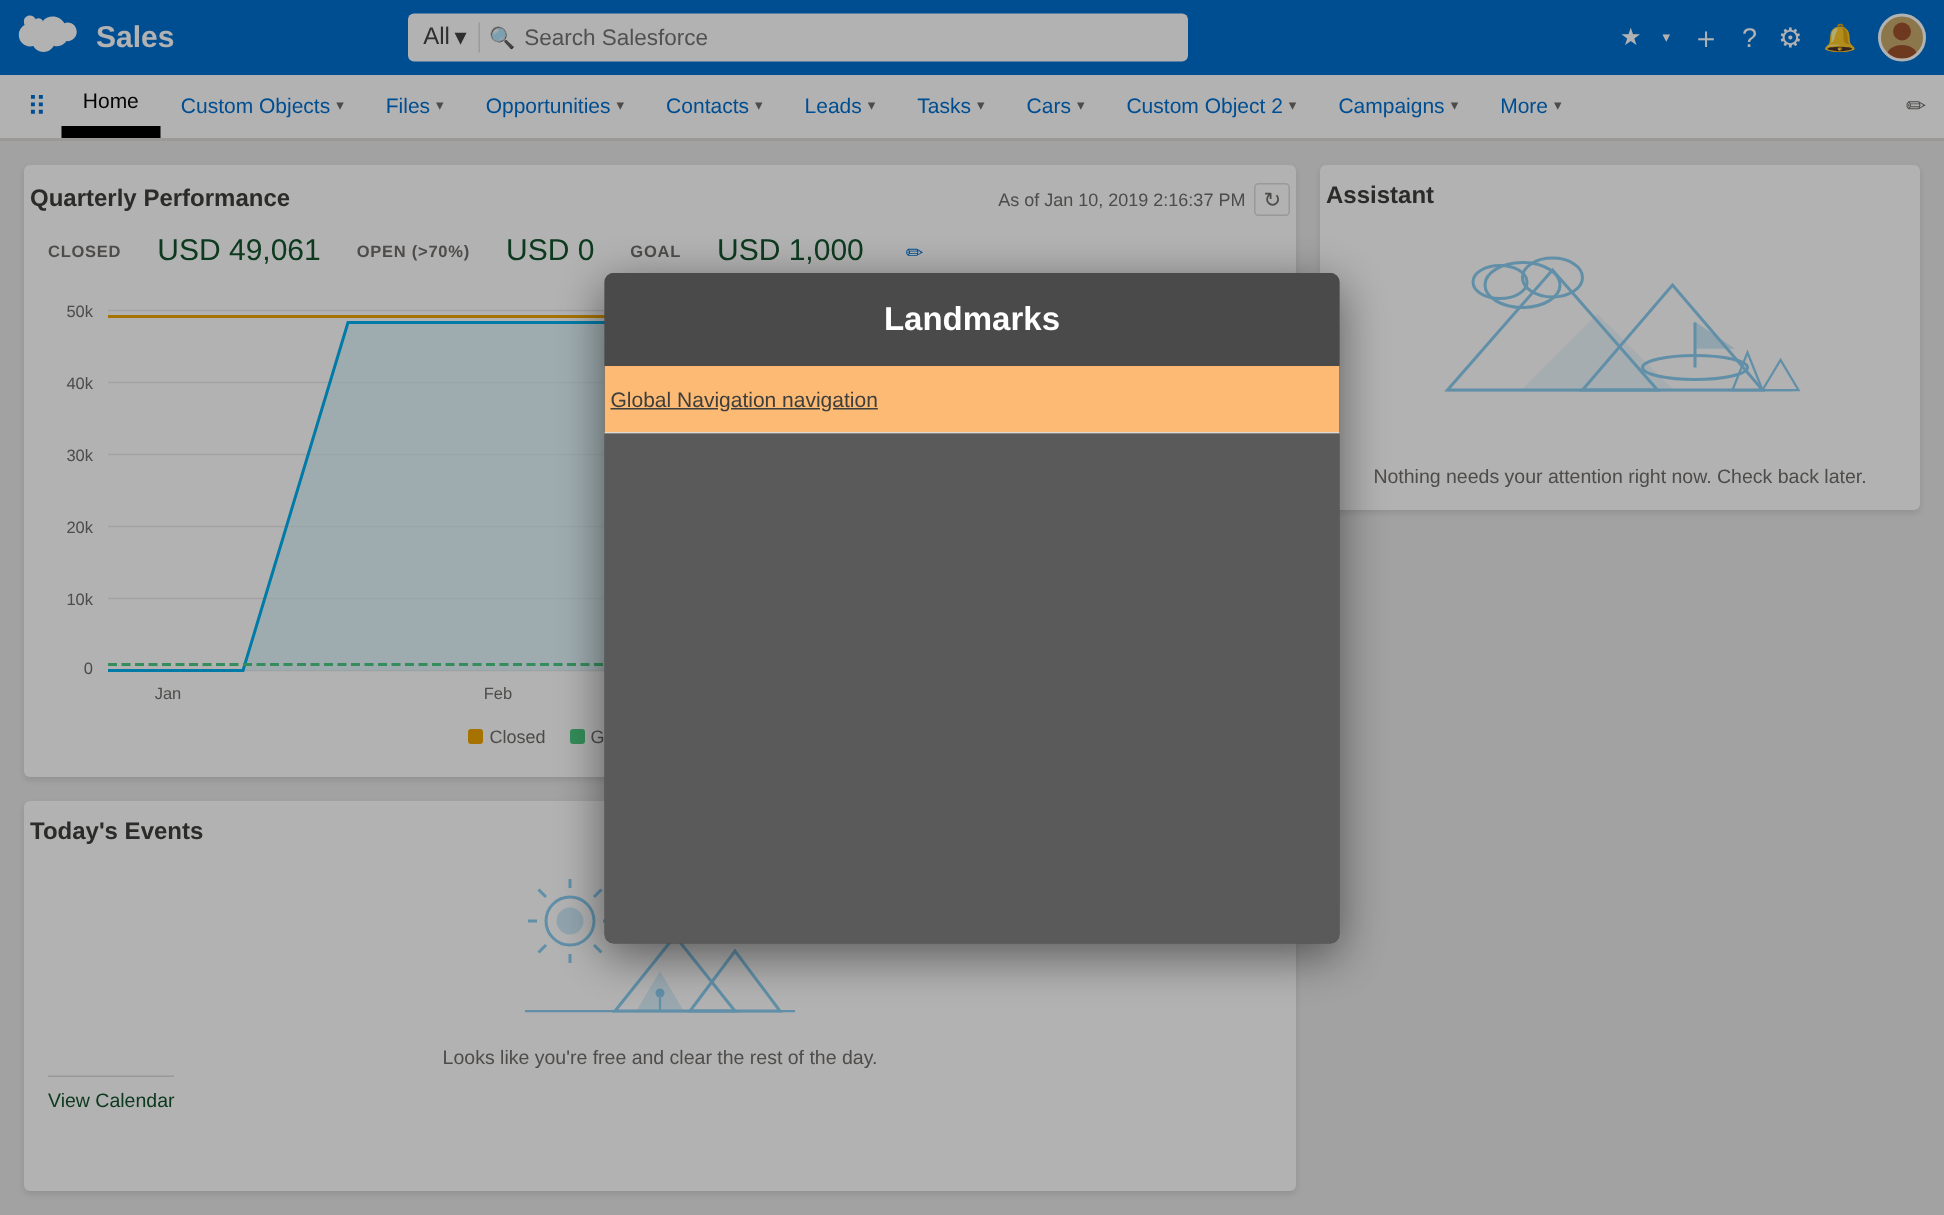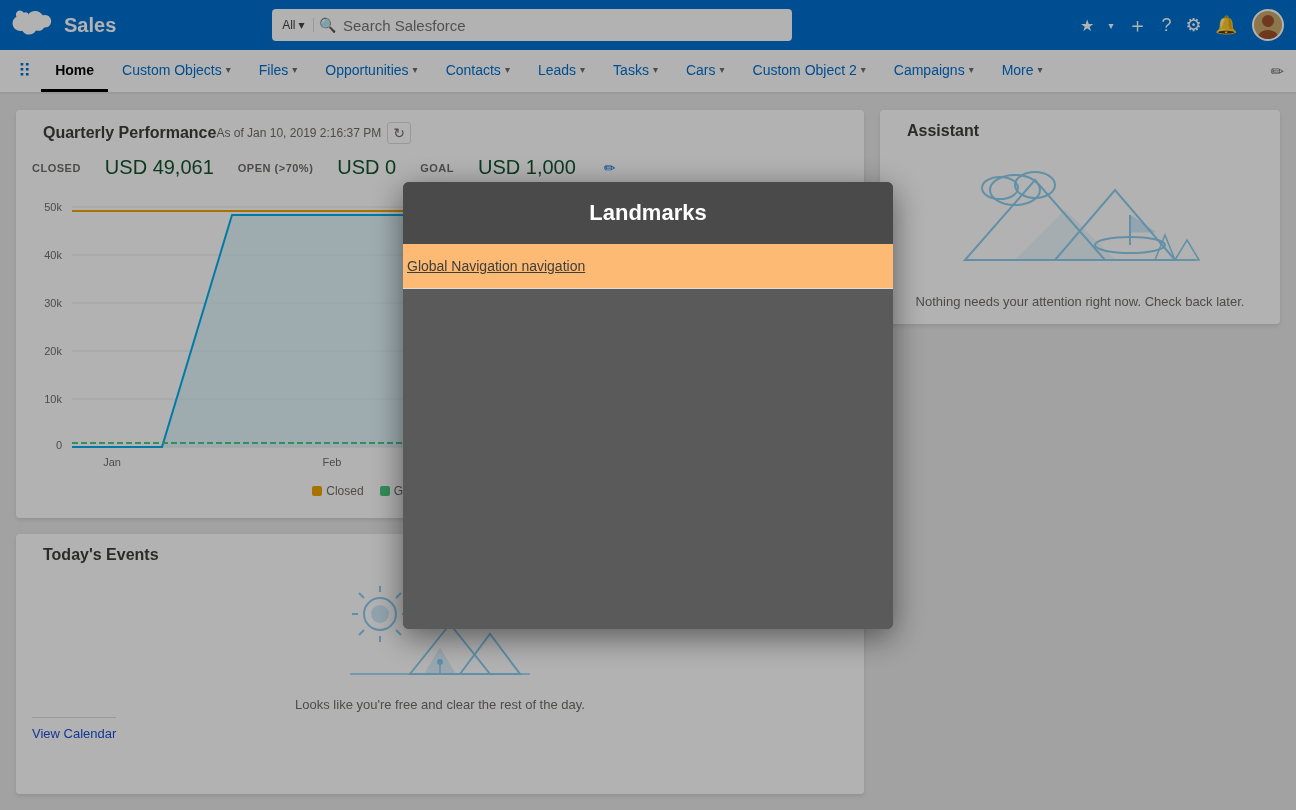--- a/index.html
+++ b/index.html
@@ -35,21 +35,21 @@
       margin: 0 auto;
       display: flex;
       align-items: center;
       background: white;
       border-radius: 4px;
       padding: 0 10px;
       height: 32px;
       gap: 6px;
     }
     .search-bar-scope {
-      font-size: 12px;
+      font-size: 16px;
       color: #444;
       border-right: 1px solid #ddd;
       padding-right: 8px;
       display: flex;
       align-items: center;
       gap: 3px;
       cursor: pointer;
     }
     .search-bar input {
       border: none;
@@ -109,22 +109,22 @@
       font-size: 14px;
       color: #0070d2;
       cursor: pointer;
       border-bottom: 3px solid transparent;
       white-space: nowrap;
       gap: 4px;
       text-decoration: none;
     }
     .nav-item.active {
       color: #080707;
-      border-bottom: 3px solid #000000;
-      font-weight: 700;
+      border-bottom: 8px solid #000000;
+      font-weight: 400;
     }
     .nav-item-arrow { font-size: 10px; color: #706e6b; }
     .nav-edit {
       margin-left: auto;
       display: flex;
       align-items: center;
       padding: 0 12px;
       cursor: pointer;
       color: #706e6b;
       font-size: 16px;
@@ -154,23 +154,24 @@
     }
 
     
     .card {
       background: white;
       border-radius: 4px;
       box-shadow: 0 2px 4px rgba(0,0,0,0.1);
       overflow: hidden;
     }
     .card-header {
-      padding: 12px 27px 8px;
-      display: flex;
-      align-items: center;
+      padding: 12px 4px 8px;
+      display: flex;
+      align-items: center;
+      justify-content: space-between;
     }
     .card-title {
       font-size: 16px;
       font-weight: 600;
       color: #3e3e3c;
     }
 
     
     .quarterly-card {
       flex: none;
@@ -264,40 +265,40 @@
       align-items: center;
       justify-content: center;
     }
     .card-message {
       text-align: center;
       color: #706e6b;
       font-size: 13px;
       line-height: 1.4;
     }
     .card-action {
-      color: #1d4ed8;
+      color: #14532d;
       font-size: 13px;
       cursor: pointer;
       text-decoration: none;
       padding: 8px 0;
       width: 100%;
       text-align: center;
       border-top: 1px solid #dddbda;
     }
 
     
     .assistant-card {
       flex: none;
     }
     .assistant-body {
       padding: 12px 16px;
       display: flex;
       flex-direction: column;
       align-items: center;
-      gap: 12px;
+      gap: 28px;
     }
     .assistant-message {
       text-align: center;
       color: #706e6b;
       font-size: 13px;
       line-height: 1.5;
     }
 
     
     .overlay-backdrop {

